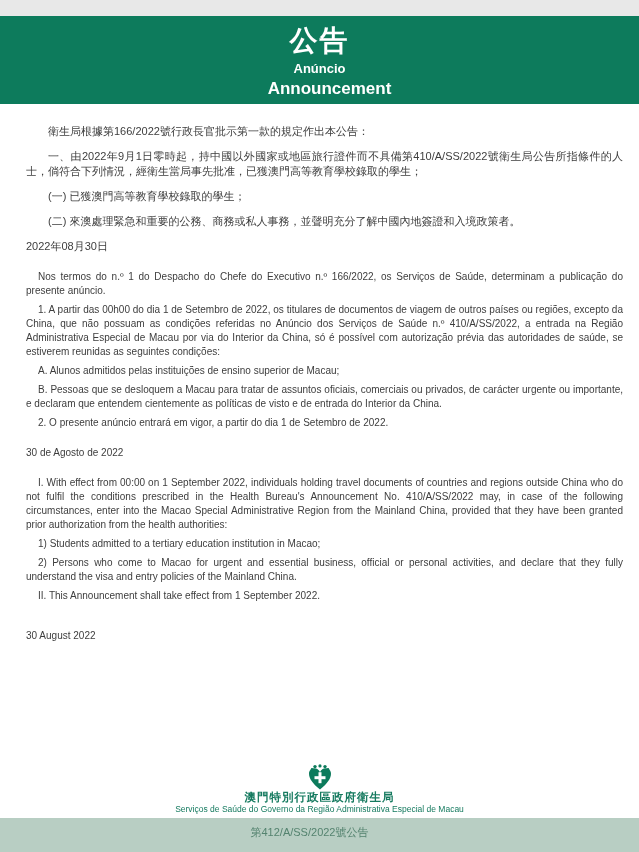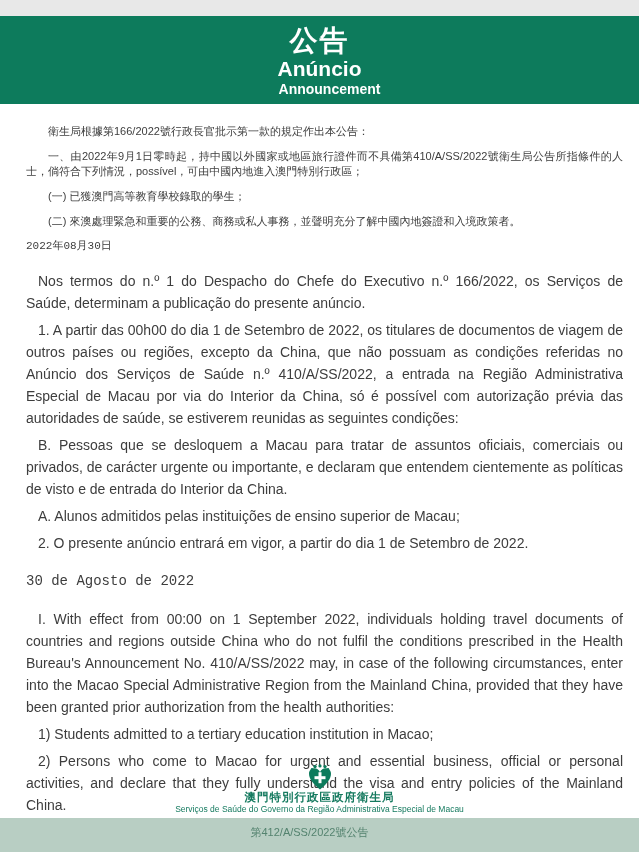--- a/index.html
+++ b/index.html
@@ -18,41 +18,41 @@
 
   
   .doc-header {
     height: 88px;
     background: var(--header-bg, #0d7b5c);
     color: #ffffff;
     text-align: center;
     padding-top: 6px;
   }
   .title-zh { font-size: 28px; font-weight: bold; line-height: 37px; letter-spacing: 2px; }
-  .title-pt { font-size: 21px; font-weight: bold; line-height: 20px; }
-  .title-en { font-size: 14px; font-weight: bold; line-height: 20px; padding-left: 20px; }
+  .title-pt { font-size: 13px; font-weight: bold; line-height: 20px; }
+  .title-en { font-size: 17px; font-weight: bold; line-height: 20px; padding-left: 20px; }
 
   
   .doc-main { padding: 20px 16px 0 26px; }
   .section { margin-bottom: 16px; }
 
   .section p { text-align: justify; }
   .sec-zh p {
     font-size: 11px;
     line-height: 15px;
     margin-bottom: 10px;
     text-indent: 22px;
   }
   .sec-latin p {
-    font-size: 14px;
-    line-height: 22px;
+    font-size: 10px;
+    line-height: 14px;
     margin-bottom: 5px;
     text-indent: 12px;
   }
-  .section p.date { text-indent: 0; margin-top: 6px; margin-bottom: 0; font-family: Liberation Mono, monospace; }
+  .section p.date { text-indent: 0; margin-top: 6px; margin-bottom: 0; }
   .sec-latin p.date { margin-top: 16px; }
   .sec-en p.date { margin-top: 26px; }
 
   
   .doc-footer { position: absolute; left: 0; right: 0; bottom: 0; }
   .org-block { text-align: center; }
   .logo { display: block; width: 26px; height: 26px; margin: 0 auto 1px auto; }
   .org-zh {
     color: var(--org-text, #157a5f);
     font-size: 11.5px;
@@ -85,31 +85,31 @@
   <header class="doc-header">
     <div class="title-zh">公告</div>
     <div class="title-pt">Anúncio</div>
     <div class="title-en">Announcement</div>
   </header>
 
   <main class="doc-main">
 
     <section class="section sec-zh">
       <p>衛生局根據第166/2022號行政長官批示第一款的規定作出本公告：</p>
-      <p>一、由2022年9月1日零時起，持中國以外國家或地區旅行證件而不具備第410/A/SS/2022號衛生局公告所指條件的人士，倘符合下列情況，possível，可由中國內地進入澳門特別行政區；</p>
+      <p>一、由2022年9月1日零時起，持中國以外國家或地區旅行證件而不具備第410/A/SS/2022號衛生局公告所指條件的人士，倘符合下列情況，經衛生當局事先批准，已獲澳門高等教育學校錄取的學生；</p>
       <p>(一) 已獲澳門高等教育學校錄取的學生；</p>
       <p>(二) 來澳處理緊急和重要的公務、商務或私人事務，並聲明充分了解中國內地簽證和入境政策者。</p>
       <p class="date">2022年08月30日</p>
     </section>
 
     <section class="section sec-latin sec-pt">
       <p>Nos termos do n.º 1 do Despacho do Chefe do Executivo n.º 166/2022, os Serviços de Saúde, determinam a publicação do presente anúncio.</p>
       <p>1. A partir das 00h00 do dia 1 de Setembro de 2022, os titulares de documentos de viagem de outros países ou regiões, excepto da China, que não possuam as condições referidas no Anúncio dos Serviços de Saúde n.º 410/A/SS/2022, a entrada na Região Administrativa Especial de Macau por via do Interior da China, só é possível com autorização prévia das autoridades de saúde, se estiverem reunidas as seguintes condições:</p>
+      <p>A. Alunos admitidos pelas instituições de ensino superior de Macau;</p>
       <p>B. Pessoas que se desloquem a Macau para tratar de assuntos oficiais, comerciais ou privados, de carácter urgente ou importante, e declaram que entendem cientemente as políticas de visto e de entrada do Interior da China.</p>
-      <p>A. Alunos admitidos pelas instituições de ensino superior de Macau;</p>
       <p>2. O presente anúncio entrará em vigor, a partir do dia 1 de Setembro de 2022.</p>
       <p class="date">30 de Agosto de 2022</p>
     </section>
 
     <section class="section sec-latin sec-en">
       <p>I. With effect from 00:00 on 1 September 2022, individuals holding travel documents of countries and regions outside China who do not fulfil the conditions prescribed in the Health Bureau's Announcement No. 410/A/SS/2022 may, in case of the following circumstances, enter into the Macao Special Administrative Region from the Mainland China, provided that they have been granted prior authorization from the health authorities:</p>
       <p>1) Students admitted to a tertiary education institution in Macao;</p>
       <p>2) Persons who come to Macao for urgent and essential business, official or personal activities, and declare that they fully understand the visa and entry policies of the Mainland China.</p>
       <p>II. This Announcement shall take effect from 1 September 2022.</p>
       <p class="date">30 August 2022</p>

